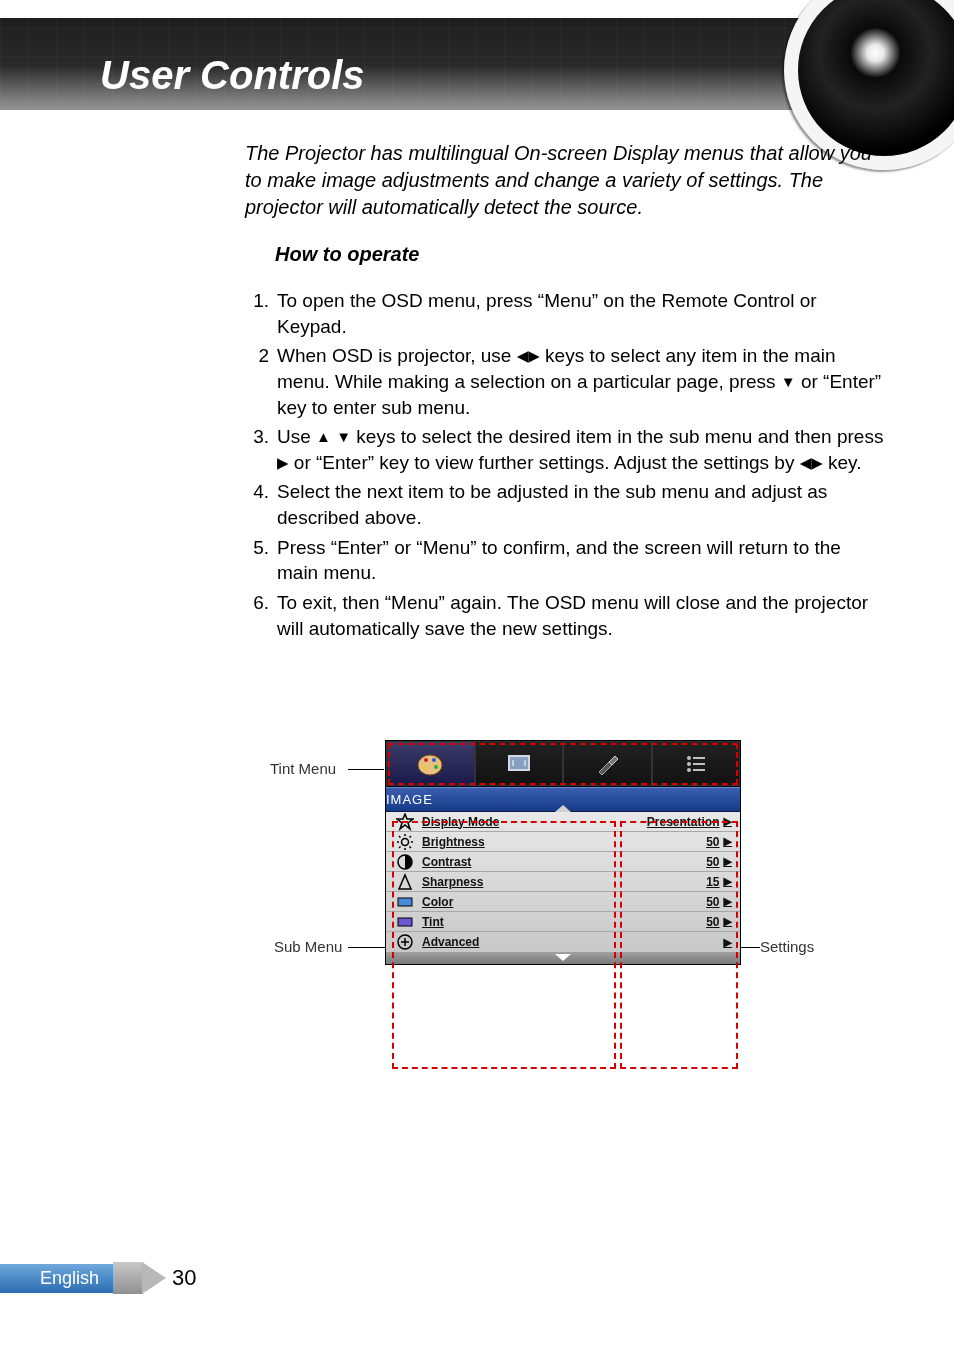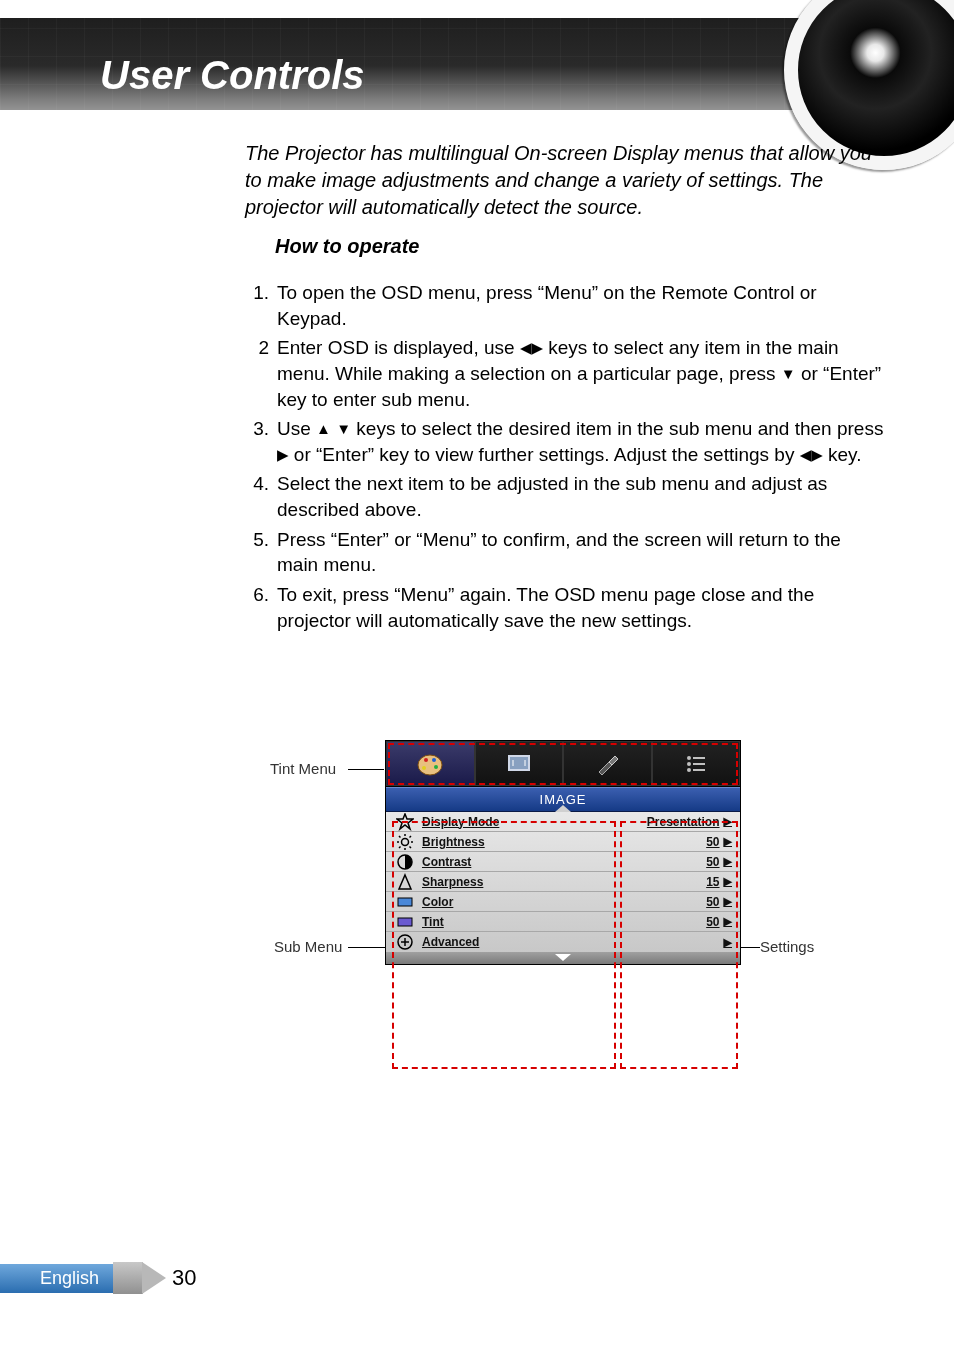--- a/index.html
+++ b/index.html
@@ -31,37 +31,37 @@
     border: 14px solid #f5f5f5;
     box-shadow: -2px 2px 2px rgba(0,0,0,0.4);
   }
   .header-white-stripe {
     position:absolute; left:0; right:0; top:0; height:18px; background:#fff;
   }
 
   
   .content { position: absolute; left: 245px; top: 140px; width: 640px; }
   .h1 { font-size: 34px; font-weight: bold; margin-bottom: 18px; }
-  .intro { font-style: italic; font-size: 20px; line-height: 1.35; margin-bottom: 14px; }
+  .intro { font-style: italic; font-size: 20px; line-height: 1.35; margin-bottom: 22px; }
   .h2 { font-size: 20px; font-weight: bold; margin-left: 30px; margin-bottom: 22px; font-style: italic; }
   .steps { list-style: none; font-size: 19px; line-height: 1.35; }
   .steps li { display: flex; margin-bottom: 4px; }
   .step-num { width: 32px; flex: none; text-align: right; padding-right: 8px; }
   .step-body { flex: 1; }
   .tri { display:inline-block; font-size: 15px; line-height: 1; vertical-align: 1px; }
 
   
   .osd-wrap { position: absolute; left: 270px; top: 740px; width: 580px; }
   .leader { position: absolute; font-size: 15px; color: #333; }
   .leader .line { position:absolute; background:#000; height:1px; }
   .osd { position: absolute; left: 115px; top: 0; width: 356px; border: 1px solid #000; background:#000; }
   .osd-tabs { display:flex; height:46px; background: linear-gradient(#222,#111); border-bottom:1px solid #000; }
   .osd-tab { flex:1; display:flex; align-items:center; justify-content:center; border:1px solid #333; }
   .osd-tab.sel { background: linear-gradient(#3b3b6a,#1a1a4a); }
-  .osd-title { background: linear-gradient(#3b5fb0,#153a86); color:#fff; text-align:center; font-size:13px; letter-spacing:1px; padding:4px 0; border-top:1px solid #6a8ad0; border-bottom:1px solid #0a1a46; position:relative; }
+  .osd-title { background: linear-gradient(#3b5fb0,#153a86); color:#fff; text-align:left; font-size:13px; letter-spacing:1px; padding:4px 0; border-top:1px solid #6a8ad0; border-bottom:1px solid #0a1a46; position:relative; }
   .osd-title::after { content:""; position:absolute; left:50%; margin-left:-8px; bottom:-1px; border-left:8px solid transparent; border-right:8px solid transparent; border-bottom:7px solid #d0d0d0; }
   .osd-body { background: linear-gradient(#e8e8e8,#c8c8c8); }
   .row { display:flex; align-items:center; height:20px; padding:0 8px; border-bottom:1px solid #a8a8a8; font-size:12px; font-weight:bold; color:#111;text-decoration:underline; }
   .row .ic { width:22px; display:flex; align-items:center; justify-content:center; margin-right:6px; }
   .row .lbl { flex:1; }
   .row .val { color:#111; margin-right:4px; font-weight:bold; }
   .row .chev { font-size:11px; }
   .osd-footer { height:12px; background: linear-gradient(#a0a0a0,#7a7a7a); position:relative; }
   .osd-footer::after { content:""; position:absolute; left:50%; margin-left:-8px; top:2px; border-left:8px solid transparent; border-right:8px solid transparent; border-top:7px solid #fff; }
   
@@ -93,21 +93,21 @@
   <div class="h2">How to operate</div>
 
   <ol class="steps">
     <li>
       <span class="step-num">1.</span>
       <span class="step-body">To open the OSD menu, press “Menu” on the Remote Control or Keypad.</span>
     </li>
     <li>
       <span class="step-num">2</span>
       <span class="step-body">
-        <span>Enter OSD is displayed, use </span>
+        <span>When OSD is projector, use </span>
         <span class="tri">◀</span><span class="tri">▶</span>
         <span> keys to select any item in the main menu. While making a selection on a particular page, press </span>
         <span class="tri">▼</span>
         <span> or “Enter” key to enter sub menu.</span>
       </span>
     </li>
     <li>
       <span class="step-num">3.</span>
       <span class="step-body">
         <span>Use </span>
@@ -122,21 +122,21 @@
     <li>
       <span class="step-num">4.</span>
       <span class="step-body">Select the next item to be adjusted in the sub menu and adjust as described above.</span>
     </li>
     <li>
       <span class="step-num">5.</span>
       <span class="step-body">Press “Enter” or “Menu” to confirm, and the screen will return to the main menu.</span>
     </li>
     <li>
       <span class="step-num">6.</span>
-      <span class="step-body">To exit, press “Menu” again. The OSD menu page close and the projector will automatically save the new settings.</span>
+      <span class="step-body">To exit, then “Menu” again. The OSD menu will close and the projector will automatically save the new settings.</span>
     </li>
   </ol>
 </div>
 
 <div class="osd-wrap">
 
   <div class="leader" style="left:0; top:20px;">
     <span>Tint Menu</span>
     <div class="line" style="top:9px; left:78px; width:36px;"></div>
   </div>

